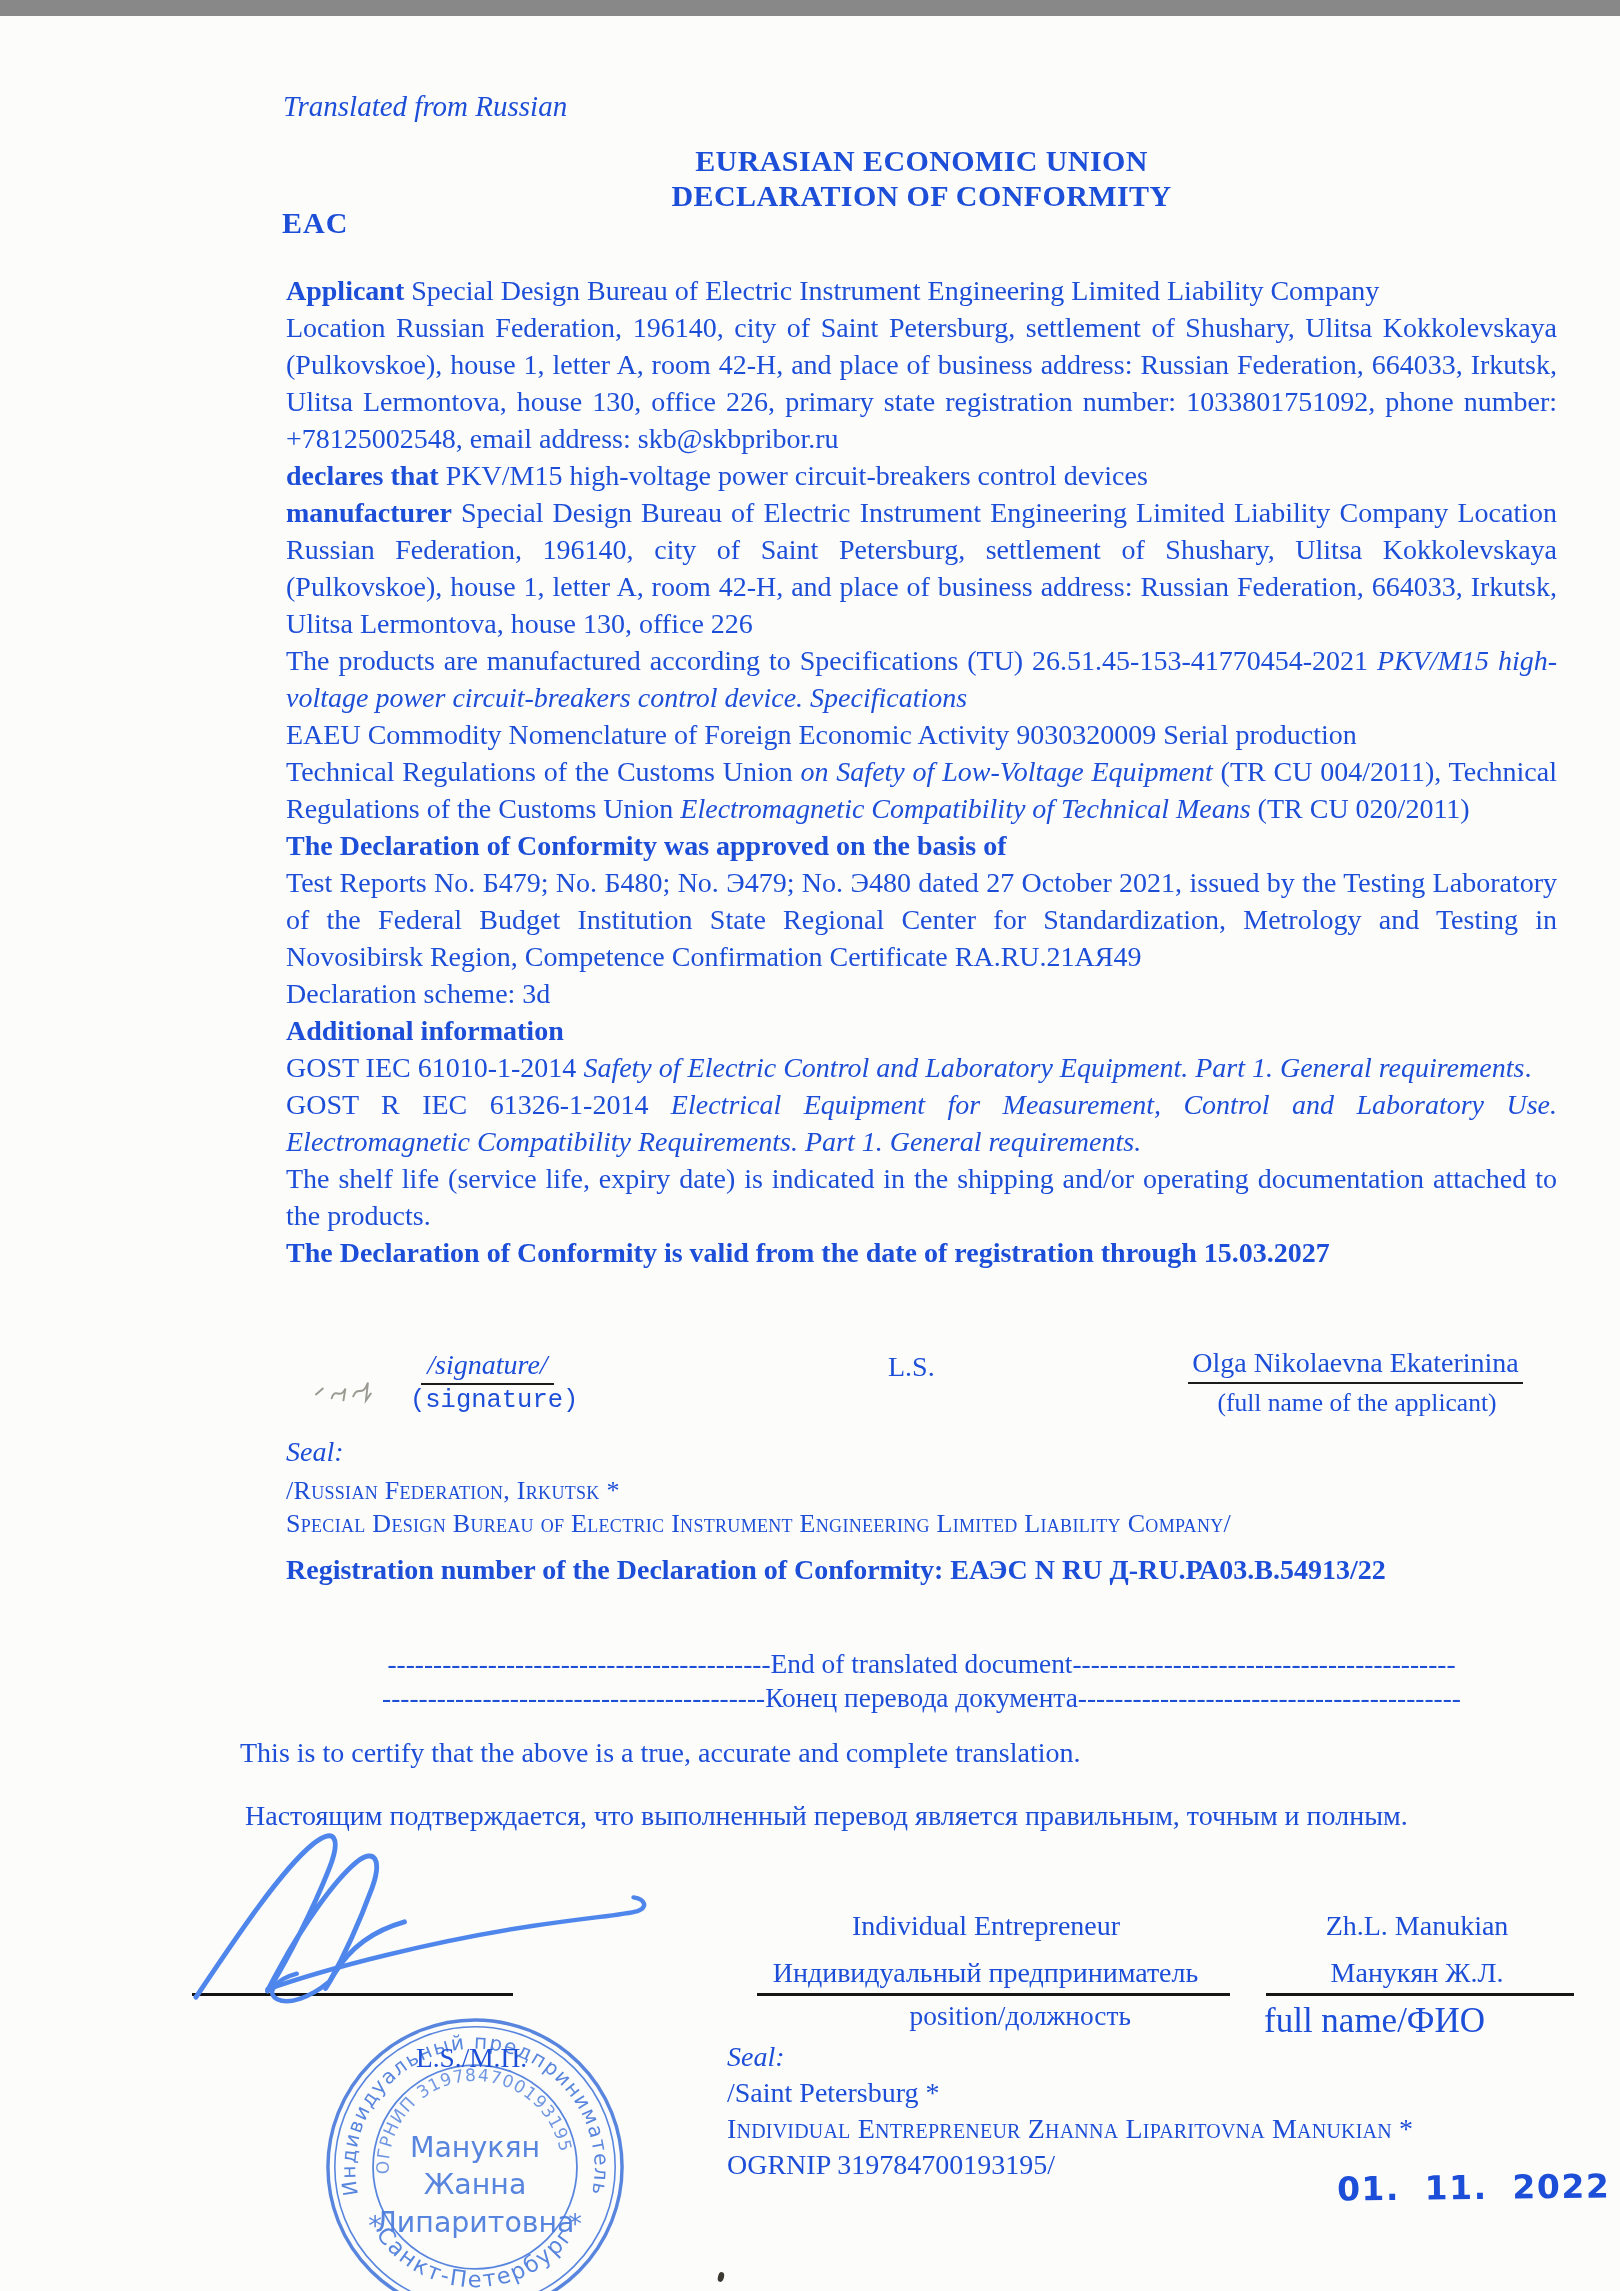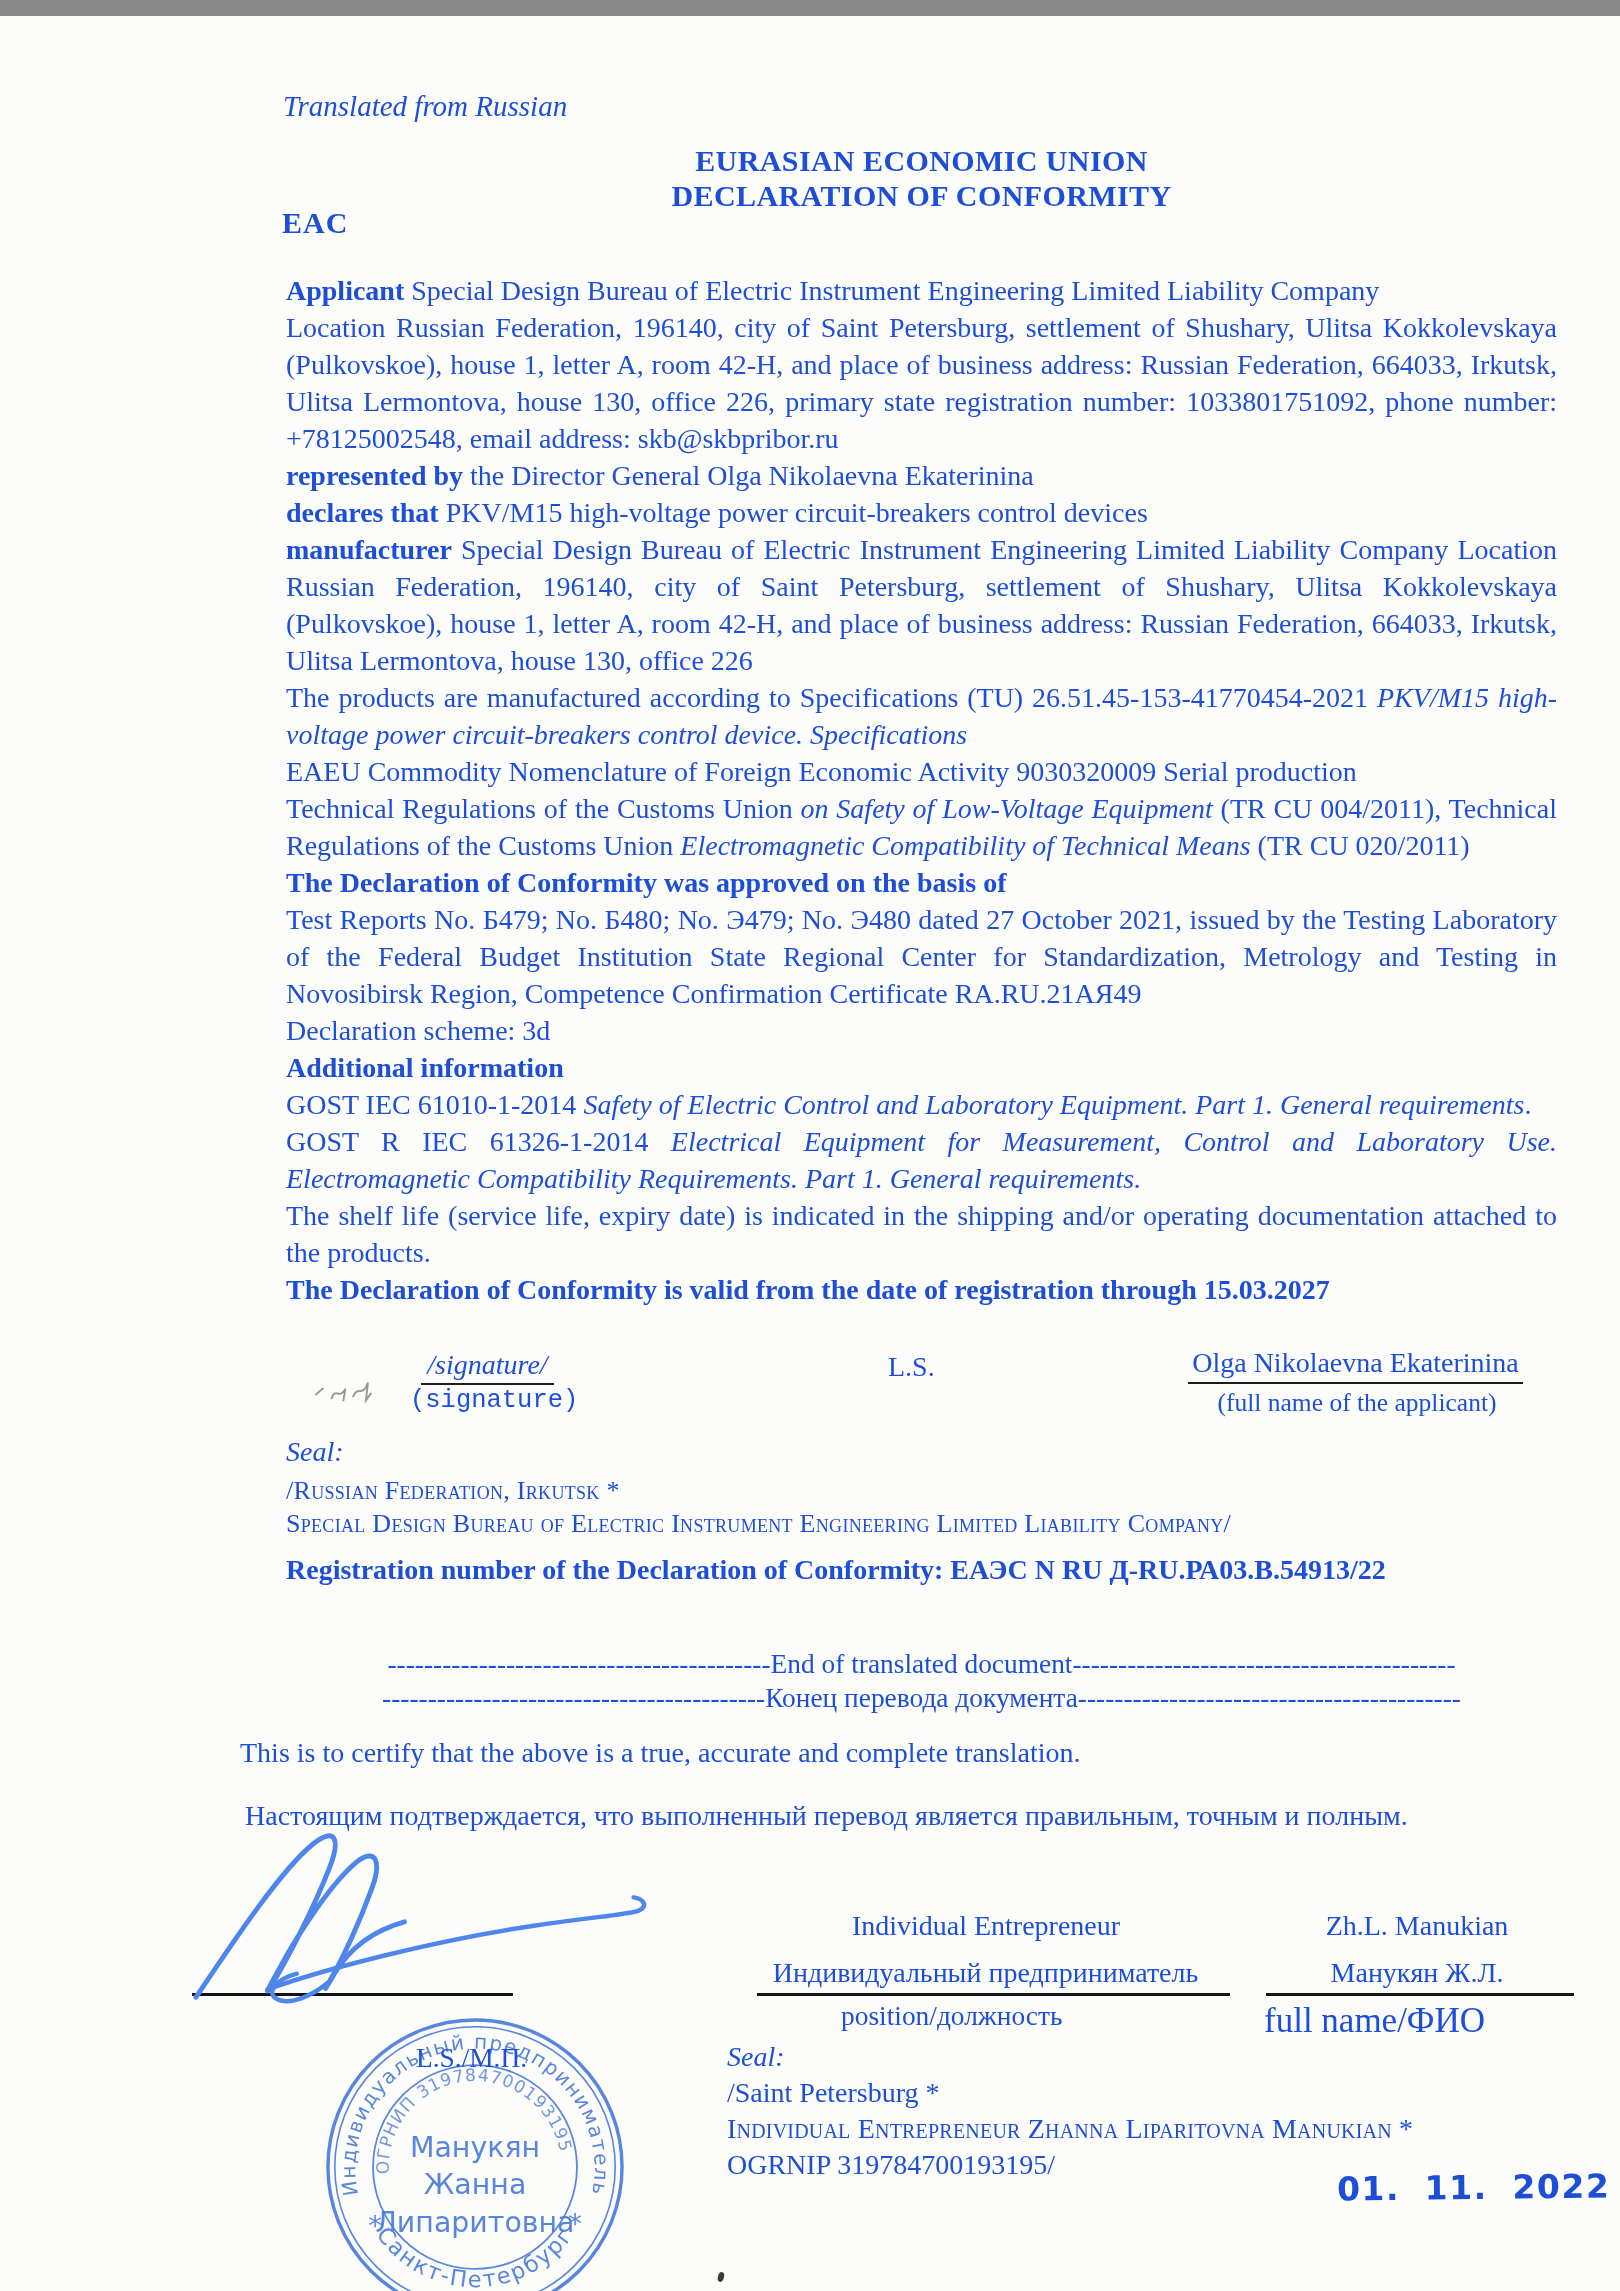--- a/index.html
+++ b/index.html
@@ -32,21 +32,21 @@
 
   .reg-block{left:286px; top:1535px; font-size:28px; font-weight:bold; line-height:37px;}
   .separator{left:286px; top:1631px; width:1271px; text-align:center; font-size:27.4px; line-height:34px;}
 
   .cert-en{left:240px; top:1721px; font-size:28px;}
   .cert-ru{left:245px; top:1784px; font-size:28px;}
 
   .colA-en{left:841px; top:1894px; width:290px; text-align:center; font-size:28px;}
   .colA-ru{left:723px; top:1941px; width:525px; text-align:center; font-size:28px;}
   .lineA{left:757px; top:1977px; width:473px; height:2.9px; background:#161616;}
-  .colA-cap{left:841px; top:1985px; width:290px; text-align:left; font-size:27.4px;}
+  .colA-cap{left:841px; top:1985px; width:290px; text-align:right; font-size:27.4px;}
   .colB-en{left:1264px; top:1894px; width:306px; text-align:center; font-size:28px;}
   .colB-ru{left:1264px; top:1941px; width:306px; text-align:center; font-size:28px;}
   .lineB{left:1266px; top:1977px; width:308px; height:2.9px; background:#161616;}
   .colB-cap{left:1264px; top:1985px; width:306px; text-align:left; font-size:35px;}
 
   .sign-line{left:192px; top:1977px; width:321px; height:2.9px; background:#131313;}
   .lsmp{left:416px; top:2027px; font-size:27.4px; z-index:5;}
 
   .tr-seal{left:727px; top:2023px; font-size:28px; line-height:36px;}
   .tr-seal .lbl{font-style:italic;}
@@ -70,21 +70,20 @@
   <div class="abs doc-title">
     <div>EURASIAN ECONOMIC UNION</div>
     <div>DECLARATION OF CONFORMITY</div>
   </div>
 
   <div class="abs eac">EAC</div>
 
   <div class="abs body-text">
       <p><span class="b">Applicant</span><span> Special Design Bureau of Electric Instrument Engineering Limited Liability Company</span></p>
       <p><span>Location Russian Federation, 196140, city of Saint Petersburg, settlement of Shushary, Ulitsa Kokkolevskaya (Pulkovskoe), house 1, letter A, room 42-H, and place of business address: Russian Federation, 664033, Irkutsk, Ulitsa Lermontova, house 130, office 226, primary state registration number: 1033801751092, phone number: +78125002548, email address: skb@skbpribor.ru</span></p>
-      <p><span class="b">represented by</span><span> the Director General Olga Nikolaevna Ekaterinina</span></p>
       <p><span class="b">declares that</span><span> PKV/M15 high-voltage power circuit-breakers control devices</span></p>
       <p><span class="b">manufacturer</span><span> Special Design Bureau of Electric Instrument Engineering Limited Liability Company Location Russian Federation, 196140, city of Saint Petersburg, settlement of Shushary, Ulitsa Kokkolevskaya (Pulkovskoe), house 1, letter A, room 42-H, and place of business address: Russian Federation, 664033, Irkutsk, Ulitsa Lermontova, house 130, office 226</span></p>
       <p><span>The products are manufactured according to Specifications (TU) 26.51.45-153-41770454-2021 </span><span class="i">PKV/M15 high-voltage power circuit-breakers control device. Specifications</span></p>
       <p><span>EAEU Commodity Nomenclature of Foreign Economic Activity 9030320009 Serial production</span></p>
       <p><span>Technical Regulations of the Customs Union </span><span class="i">on Safety of Low-Voltage Equipment</span><span> (TR CU 004/2011), Technical Regulations of the Customs Union </span><span class="i">Electromagnetic Compatibility of Technical Means</span><span> (TR CU 020/2011)</span></p>
       <p><span class="b">The Declaration of Conformity was approved on the basis of</span></p>
       <p><span>Test Reports No. Б479; No. Б480; No. Э479; No. Э480 dated 27 October 2021, issued by the Testing Laboratory of the Federal Budget Institution State Regional Center for Standardization, Metrology and Testing in Novosibirsk Region, Competence Confirmation Certificate RA.RU.21АЯ49</span></p>
       <p><span>Declaration scheme: 3d</span></p>
       <p><span class="b">Additional information</span></p>
       <p><span>GOST IEC 61010-1-2014 </span><span class="i">Safety of Electric Control and Laboratory Equipment. Part 1. General requirements</span><span>.</span></p>

